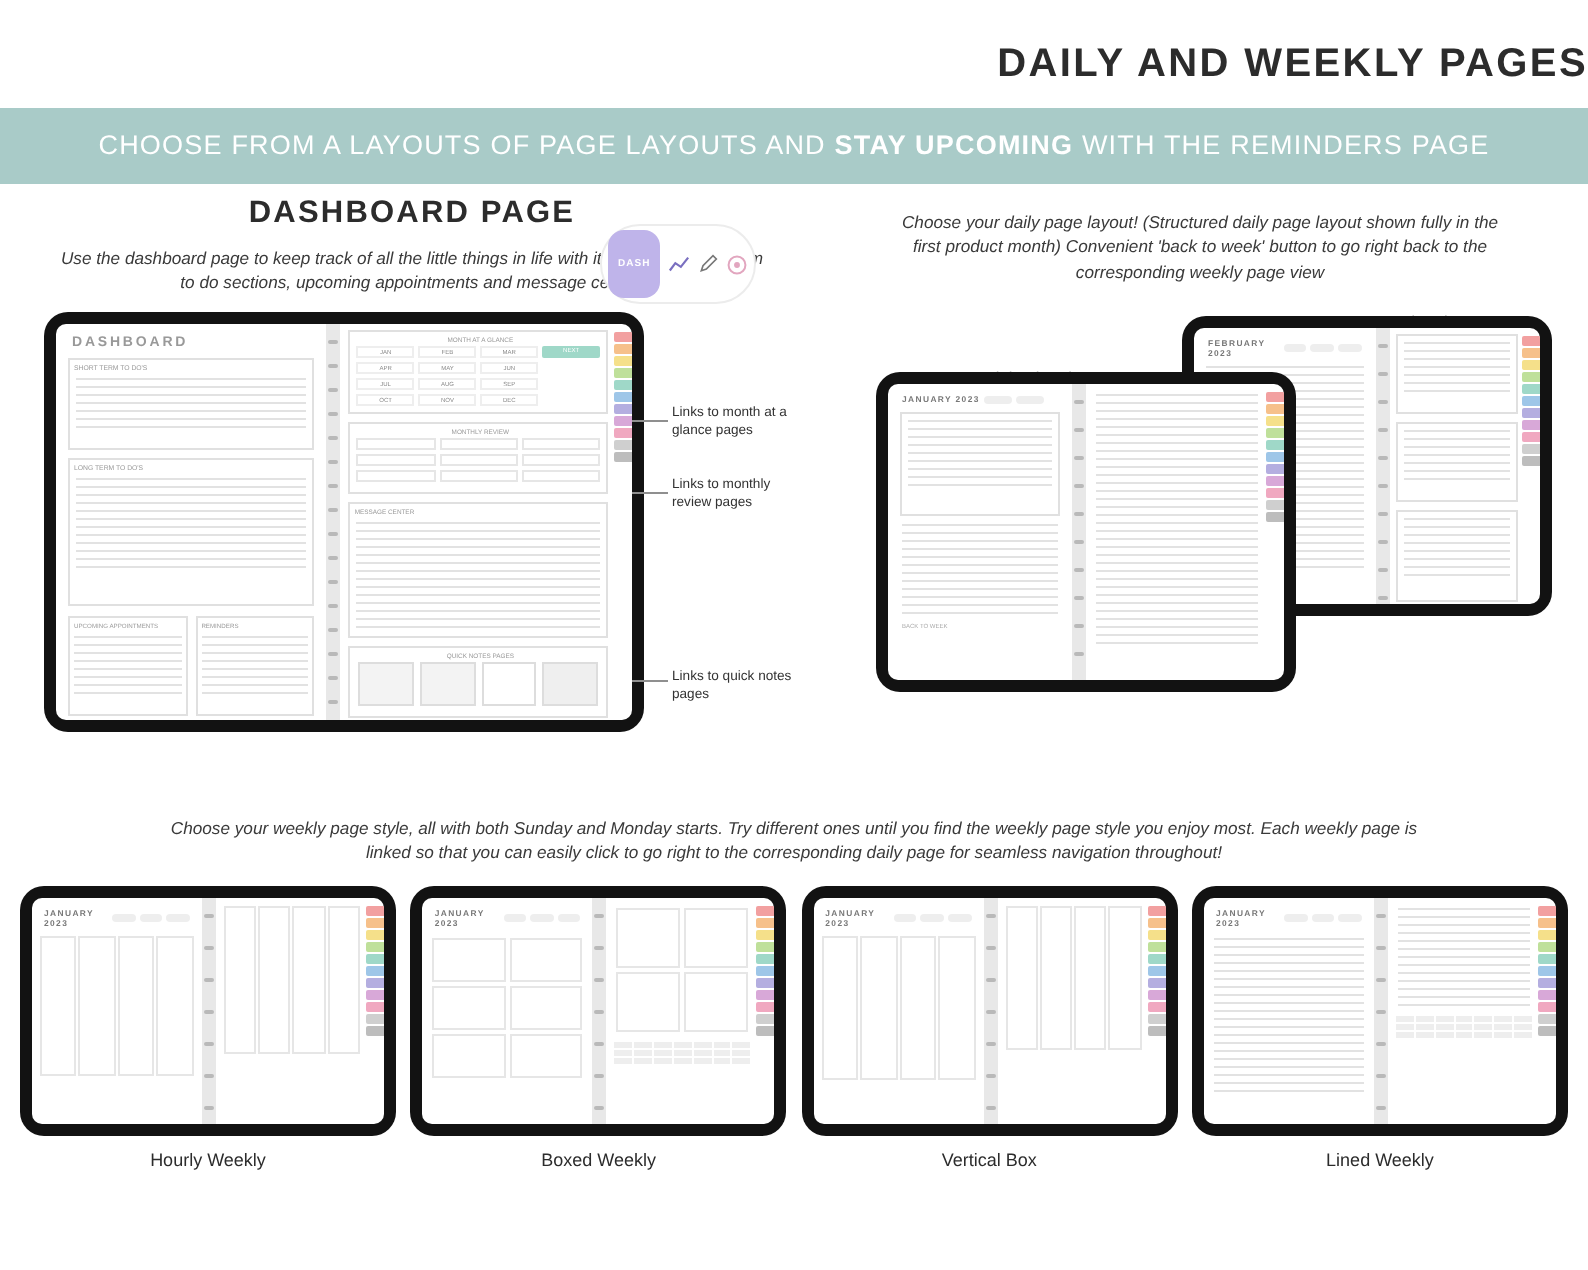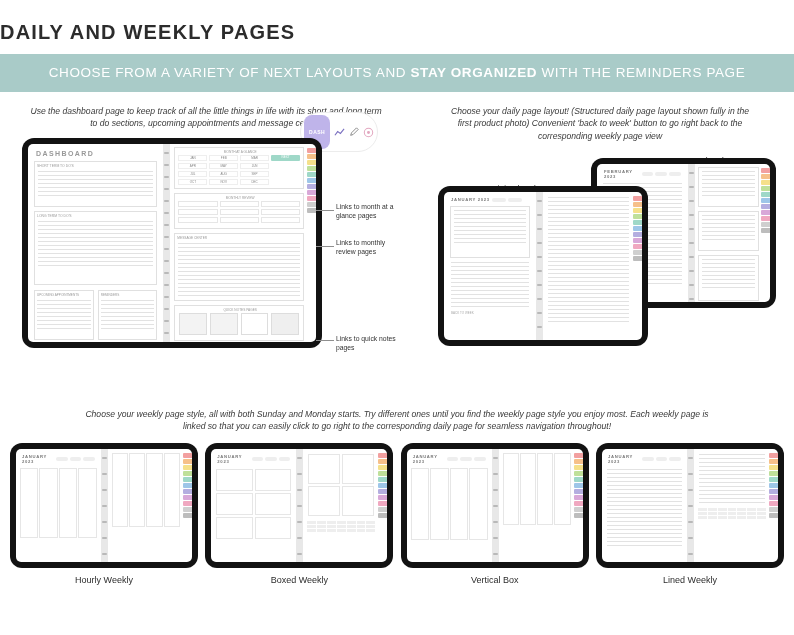--- a/index.html
+++ b/index.html
@@ -8,21 +8,21 @@
     width:794px; height:635px;
     background:#ffffff;
     font-family:"Liberation Sans", sans-serif;
     color:#333;
     overflow:hidden;
     position:relative;
   }
 
   
   .main-title {
-    text-align:left;
+    text-align:right;
     font-size:20px;
     letter-spacing:1.2px;
     font-weight:700;
     color:#2c2c2c;
     padding-top:21px;
     padding-bottom:6px;
   }
   .subtitle-band {
     background:#a9cbc8;
     color:#ffffff;
@@ -145,24 +145,25 @@
   .grid-cells { display:grid; gap:2px; padding:3px; }
   .cell { border:1px solid #e6e6e6; }
   .mini-cal { display:grid; grid-template-columns:repeat(7,1fr); gap:1px; padding:2px; }
   .mini-cal b { display:block; height:3px; background:#eee; }
 </style>
 </head>
 <body>
 
 <div class="main-title">DAILY AND WEEKLY PAGES</div>
 <div class="subtitle-band">
-  <span>CHOOSE FROM A VARIETY OF NEXT LAYOUTS AND </span><b>STAY ORGANIZED</b><span> WITH THE REMINDERS PAGE</span>
+  <span>CHOOSE FROM A LAYOUTS OF PAGE LAYOUTS AND </span><b>STAY UPCOMING</b><span> WITH THE REMINDERS PAGE</span>
 </div>
 
 <div id="dashboard-section">
+  <div class="section-title">DASHBOARD PAGE</div>
   <div class="section-desc" style="margin-top:7px; padding:0 14px;">Use the dashboard page to keep track of all the little things in life with its short and long term to do sections, upcoming appointments and message center!</div>
 
   <div class="dash-badge">
     <div class="chip">DASH</div>
     <div class="mini">
       <svg width="11" height="11" viewBox="0 0 12 12">
           <polyline points="1,9 4,5 7,7 11,2" fill="none" stroke="#7a6fc0" stroke-width="1.2"></polyline>
         </svg>
     </div>
     <div class="mini">
@@ -348,21 +349,21 @@
 
   <div class="callout" style="left:320px; top:104px;">Links to month at a glance pages</div>
   <div class="callout-line" style="left:300px; top:112px; width:18px;"></div>
   <div class="callout" style="left:320px; top:140px;">Links to monthly review pages</div>
   <div class="callout-line" style="left:300px; top:148px; width:18px;"></div>
   <div class="callout" style="left:320px; top:236px;">Links to quick notes pages</div>
   <div class="callout-line" style="left:300px; top:242px; width:18px;"></div>
 </div>
 
 <div id="daily-section">
-  <div class="section-desc" style="margin-top:7px; padding:0 24px;">Choose your daily page layout! (Structured daily page layout shown fully in the first product photo) Convenient 'back to week' button to go right back to the corresponding weekly page view</div>
+  <div class="section-desc" style="margin-top:7px; padding:0 24px;">Choose your daily page layout! (Structured daily page layout shown fully in the first product month) Convenient 'back to week' button to go right back to the corresponding weekly page view</div>
 
   <div class="label-small" style="position:absolute; right:22px; top:58px; width:120px;">Structured Style</div>
   <div class="label-small" style="position:absolute; left:40px; top:86px; width:110px;">Minimal Style</div>
 
   <div class="tablet" id="daily-structured">
     <div class="screen">
       <div class="page-left" style="flex:1; padding:2px 3px;">
         <div class="hdr-bar">
           <span class="t">FEBRUARY 2023</span>
           <span class="pill"></span>

